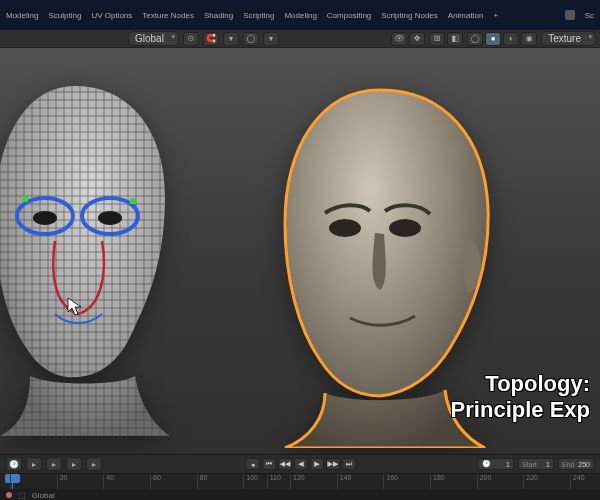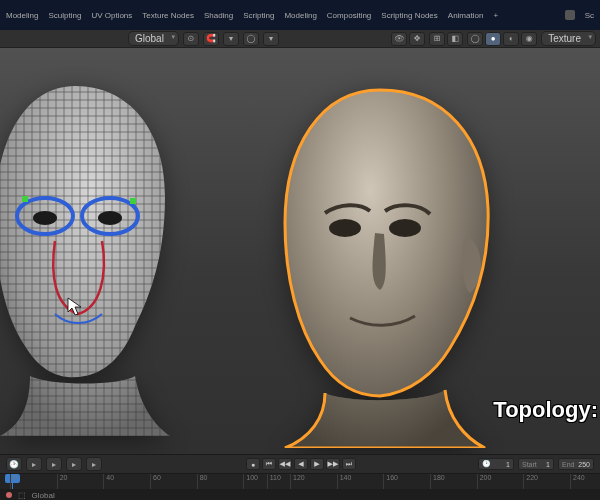--- a/index.html
+++ b/index.html
@@ -80,21 +80,21 @@
 
   
   .caption {
     position:absolute; right:0; bottom:46px;
     text-align:right;
     font-weight:700;
     font-size:22px;
     color:#fff;
     text-shadow: 1px 1px 0 #000, -1px -1px 0 #000, 1px -1px 0 #000, -1px 1px 0 #000;
     line-height:1.15;
-    padding-right:2px;
+    padding-right:10px;
   }
 
   
   .timeline {
     position:absolute; left:0; right:0; bottom:0;
     height: 46px;
     background: #2b2b2b;
     border-top:1px solid #1a1a1a;
   }
   .tl-top {
@@ -257,20 +257,21 @@
 
     <path d="M235 160 C252 160 258 200 240 215 C232 210 230 175 235 160 Z" fill="#7b7265"></path>
 
     <path d="M150 12 C215 12 255 60 258 130 C260 185 245 230 220 270 C205 295 180 315 150 318
              C125 318 105 305 90 282 C68 250 55 200 55 145 C55 70 90 12 150 12 Z
              M95 315 C95 340 80 360 55 370 L255 370 C235 360 218 340 215 312" fill="none" stroke="#ff9f2b" stroke-width="3"></path>
   </svg>
 
   <div class="caption">
     <div>Topology:</div>
+    <div>Principle Exp</div>
   </div>
 </div>
 
 <div class="timeline">
   <div class="tl-top">
     <div class="iconbtn">🕑</div>
     <div class="iconbtn">▸</div>
     <div class="iconbtn">▸</div>
     <div class="iconbtn">▸</div>
     <div class="iconbtn">▸</div>

